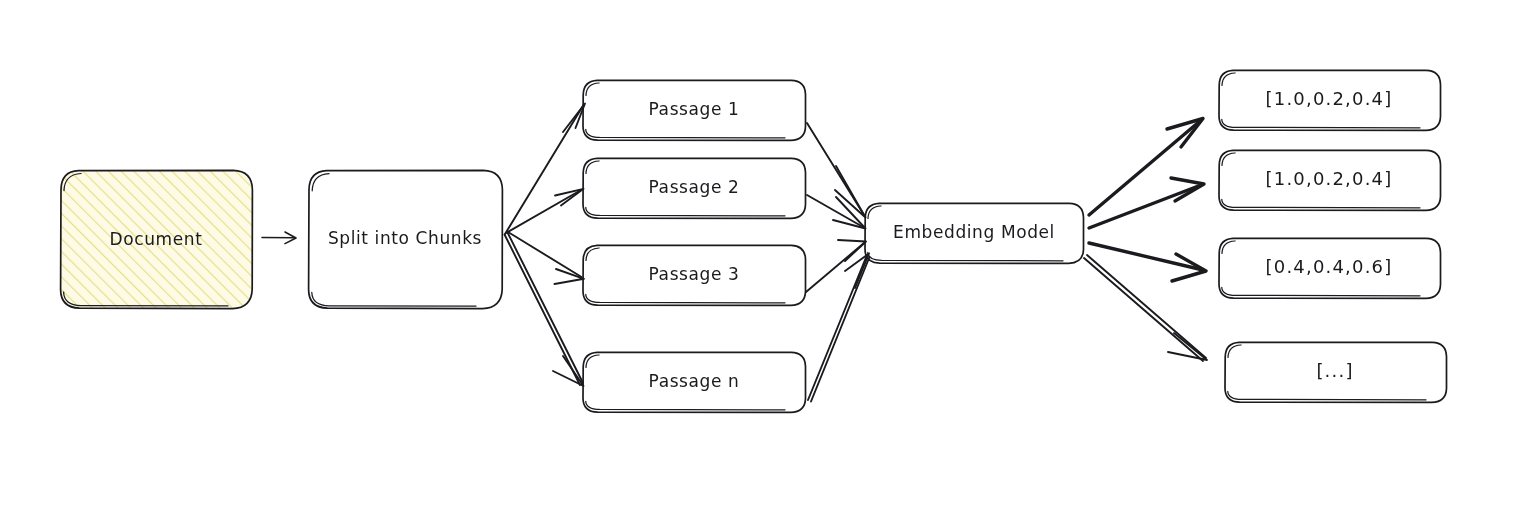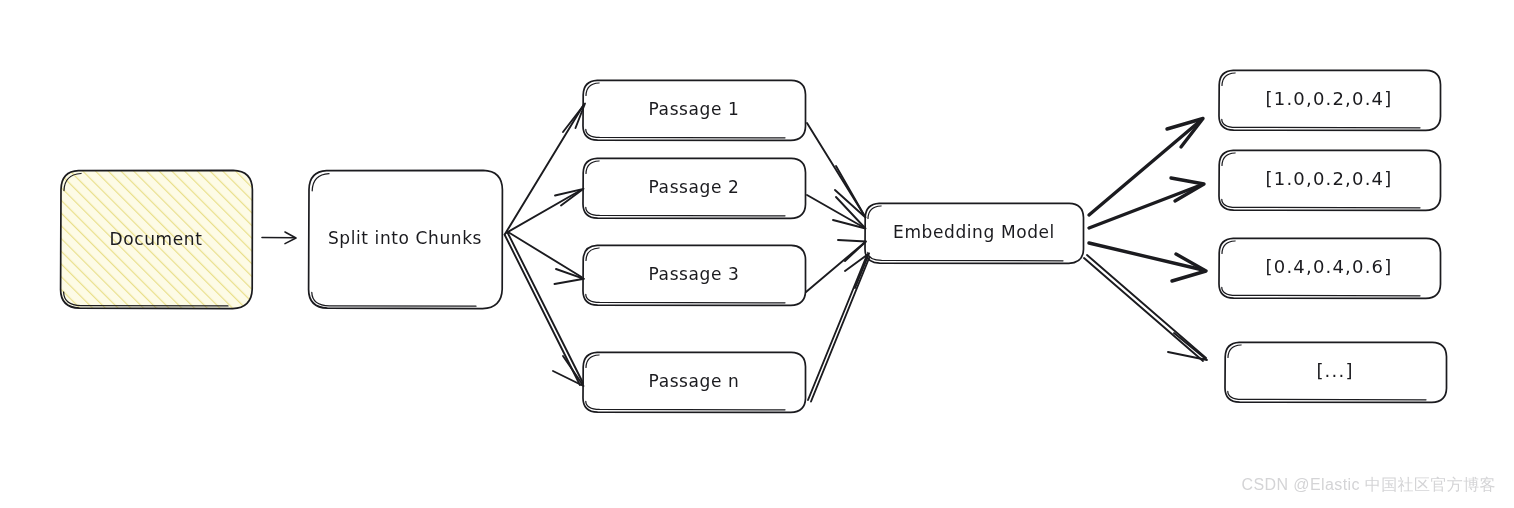--- a/index.html
+++ b/index.html
@@ -220,14 +220,13 @@
       <path class="arrow-line thick" d="M1176 254 L1206 271 L1172 281"></path>
     </g>
     <g>
       <path class="arrow-line" d="M1087 255 L1206 358"></path>
       <path class="arrow-line" d="M1084 258 L1203 361"></path>
       <path class="arrow-line" d="M1174 333 L1207 360 L1168 352"></path>
     </g>
 
   </svg>
 
-  <div class="watermark">CSDN @Elastic 中国社区官方博客</div>
 </div>
 
 </body></html>

